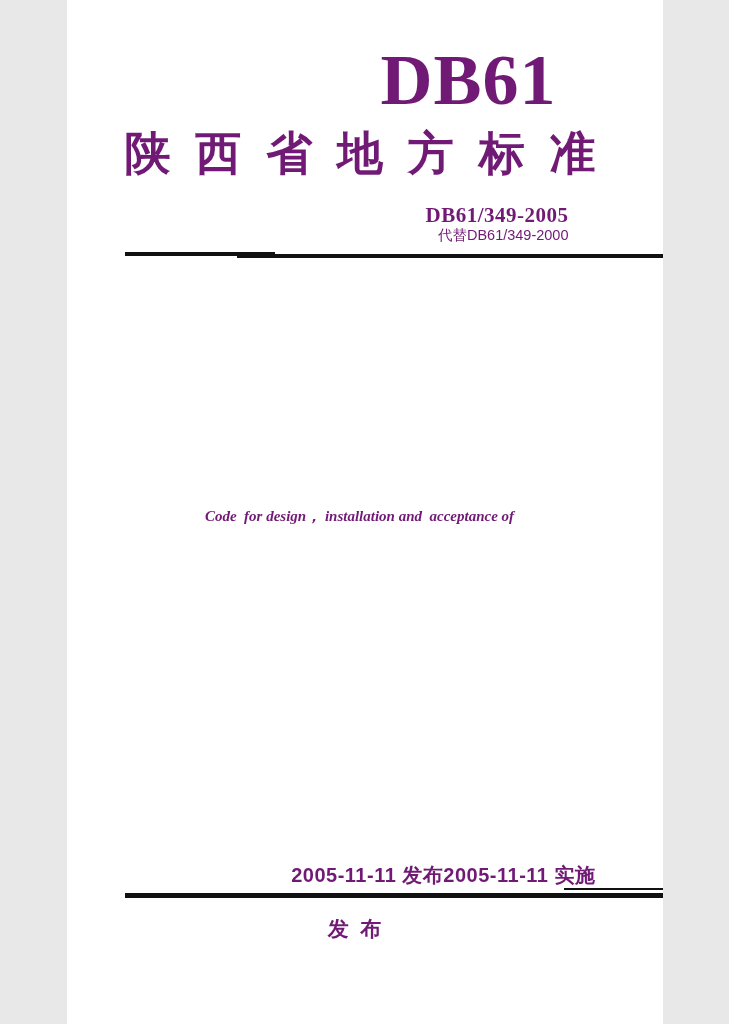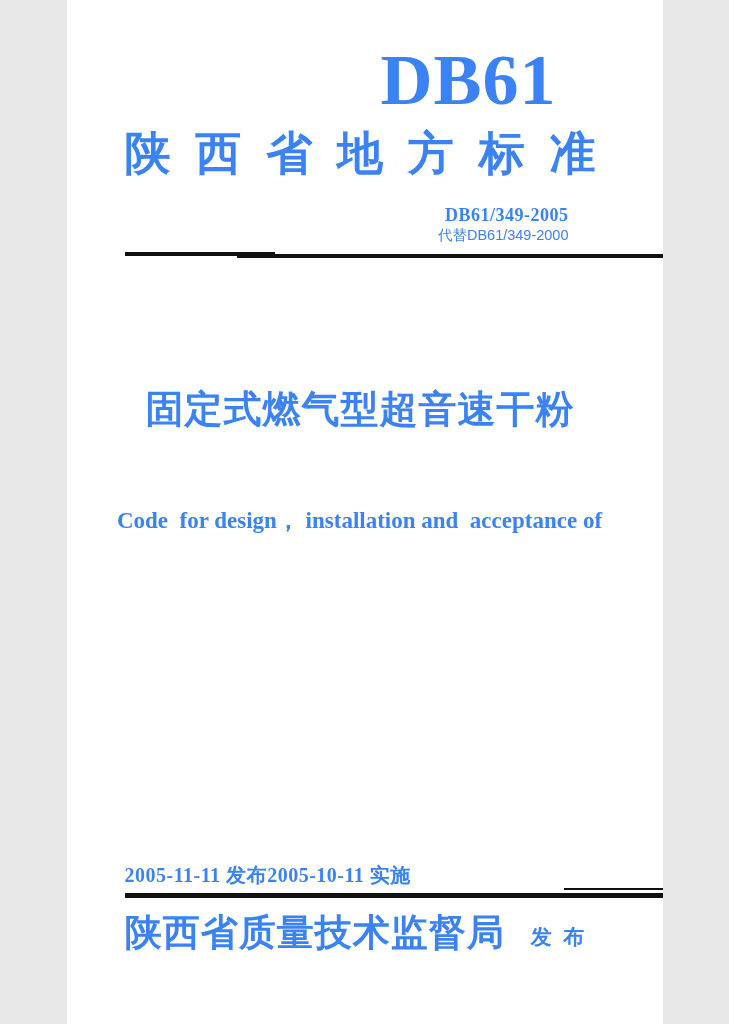--- a/index.html
+++ b/index.html
@@ -8,21 +8,21 @@
     background: #e8e8e8;
   }
   #page {
     position: relative;
     width: 596px;
     height: 1024px;
     margin: 0 auto;
     background: #ffffff;
     overflow: hidden;
     font-family: "Liberation Serif", "DejaVu Serif", serif;
-    color: #3b82f6;
+    color: #701a75;
   }
   .abs { position: absolute; }
 
   
   .code-big {
     top: 44px;
     right: 106px;
     font-size: 72px;
     line-height: 1;
     font-weight: bold;
@@ -43,21 +43,21 @@
     font-family: "Liberation Serif", "DejaVu Serif", serif;
   }
 
   
   .doc-number-block {
     top: 203px;
     right: 94px;
     text-align: right;
   }
   .doc-number {
-    font-size: 18px;
+    font-size: 21px;
     line-height: 24px;
     font-weight: bold;
     font-family: "Liberation Serif", "DejaVu Serif", serif;
     letter-spacing: 0.5px;
   }
   .replaces-note {
     font-size: 14.5px;
     line-height: 17px;
     font-family: "Liberation Sans", "DejaVu Sans", sans-serif;
   }
@@ -84,35 +84,36 @@
   .title-zh-1 { top: 390px; }
   .title-zh-2 { top: 447px; }
 
   
   .title-en {
     left: 40px;
     right: 50px;
     text-align: center;
     font-family: "Liberation Serif", "DejaVu Serif", serif;
     font-weight: bold;
-    font-size: 23px;
-    line-height: 1;
-    white-space: pre;
+    font-size: 15px;
+    line-height: 1;
+    white-space: pre;
+    font-style: italic;
   }
   .title-en-1 { top: 509px; }
   .title-en-2 { top: 547px; }
 
   
   .dates-row {
     top: 863px;
     left: 58px;
     right: 67px;
     display: flex;
-    justify-content: flex-start;
-    font-family: Liberation Serif, serif;
+    justify-content: flex-end;
+    font-family: Liberation Sans, sans-serif;
     font-weight: bold;
     font-size: 20px;
     line-height: 1.2;
     letter-spacing: 0.5px;
     white-space: pre;
   }
 
   
   .publisher-row {
     top: 912px;
@@ -164,34 +165,32 @@
   </div>
 
   <div class="abs doc-number-block">
     <div class="doc-number">DB61/349-2005</div>
     <div class="replaces-note">代替DB61/349-2000</div>
   </div>
 
   <div class="abs rule rule1a"></div>
   <div class="abs rule rule1b"></div>
 
-  <div class="abs title-zh title-zh-1">固定式燃气型超音速干粉</div>
 
   <div class="abs title-en title-en-1">Code  for design， installation and  acceptance of</div>
 
   <div class="abs dates-row">
     <span>2005-11-11 发布</span>
-    <span>2005-10-11 实施</span>
+    <span>2005-11-11 实施</span>
   </div>
 
   <div class="abs rule rule2-artifact"></div>
   <div class="abs rule rule2"></div>
 
   <div class="abs publisher-row">
-    <span class="publisher-name">陕西省质量技术监督局</span>
     <span class="publisher-action">发  布</span>
   </div>
 
   <div id="noise">
       <div class="noise-speck" style="left: 721.327px; top: 6px; width: 1px; height: 5px; opacity: 0.99;"></div>
       <div class="noise-speck" style="left: 718.951px; top: 18.771px; width: 2px; height: 6px; opacity: 0.69;"></div>
       <div class="noise-speck" style="left: 717.64px; top: 36.7517px; width: 2px; height: 4px; opacity: 0.99;"></div>
       <div class="noise-speck" style="left: 716.223px; top: 48.8797px; width: 3px; height: 5px; opacity: 0.53;"></div>
       <div class="noise-speck" style="left: 716.232px; top: 61.9961px; width: 3px; height: 6px; opacity: 0.78;"></div>
       <div class="noise-speck" style="left: 721.513px; top: 79.0993px; width: 3px; height: 3px; opacity: 0.78;"></div>

